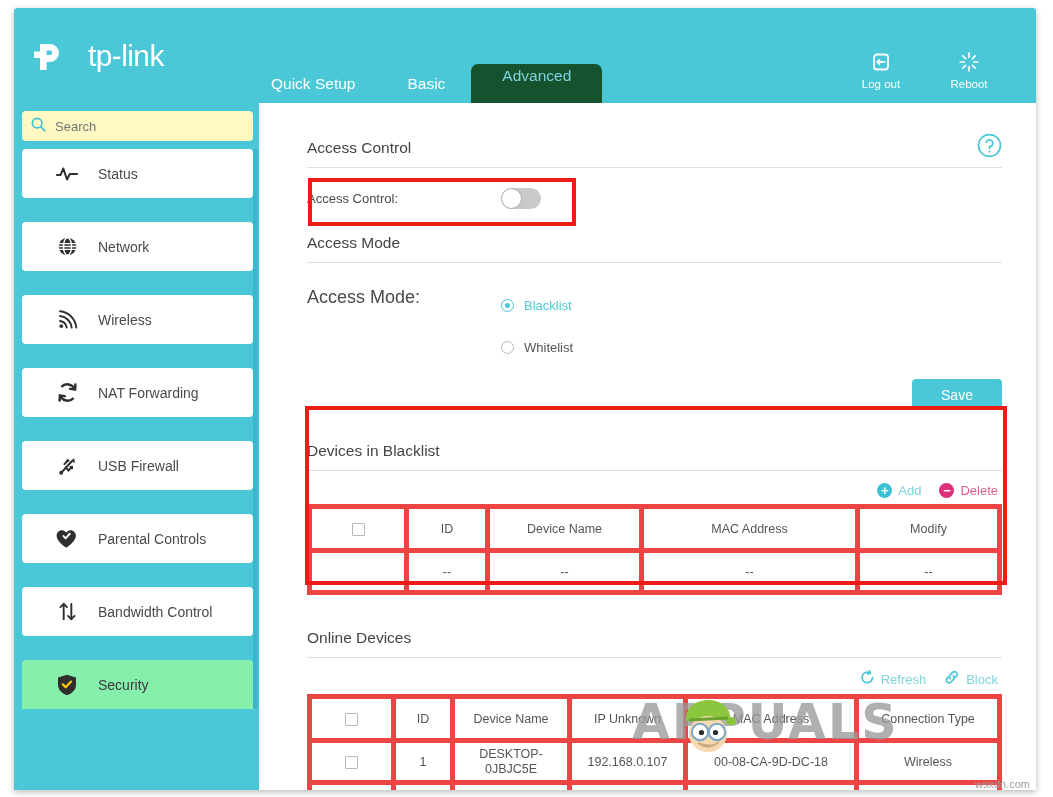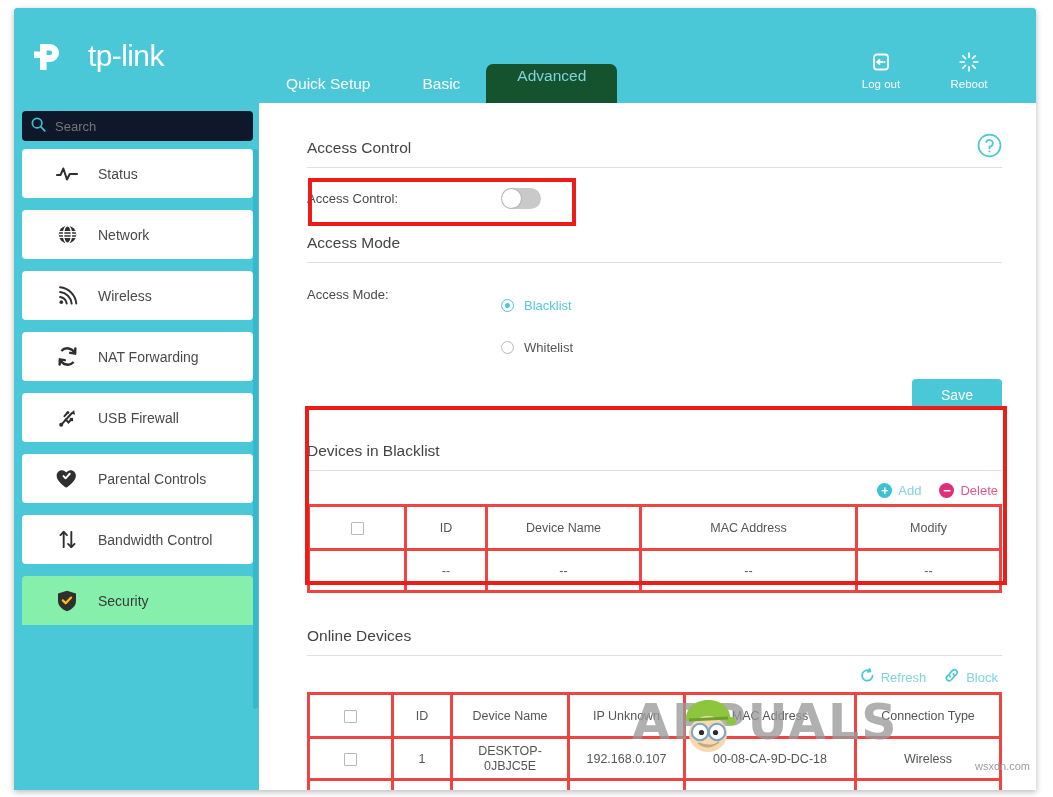--- a/index.html
+++ b/index.html
@@ -47,21 +47,21 @@
   .logo-text {
     font-size: 30px;
     letter-spacing: -0.6px;
     color: #ffffff;
     margin-left: 20px;
     font-weight: 400;
   }
 
   .nav-tabs {
     position: absolute;
-    left: 246px;
+    left: 231px;
     top: 56px;
     height: 40px;
     display: flex;
     align-items: flex-start;
   }
   .nav-tab {
     font-size: 15.5px;
     color: #ffffff;
     padding: 10px 26px 0 26px;
     height: 39px;
@@ -103,21 +103,21 @@
     width: 245px;
     height: 687px;
     background: #4AC8D8;
     padding: 8px 6px 0 8px;
     overflow: hidden;
   }
 
   .search-box {
     position: relative;
     height: 30px;
-    background: #0f172a;
+    background: #fef9c3;
     border-radius: 4px;
     display: flex;
     align-items: center;
     padding-left: 8px;
     margin-bottom: 8px;
   }
   .search-box input {
     border: none;
     outline: none;
     font-size: 13px;
@@ -128,21 +128,21 @@
     background: transparent;
   }
 
   .menu-item {
     height: 49px;
     background: #ffffff;
     border-radius: 4px;
     display: flex;
     align-items: center;
     padding-left: 32px;
-    margin-bottom: 12px;
+    margin-bottom: 24px;
     font-size: 14px;
     color: #4a4a4a;
     cursor: pointer;
   }
   .menu-item .mi-icon {
     width: 26px;
     display: flex;
     align-items: center;
     justify-content: center;
     margin-right: 18px;
@@ -304,21 +304,21 @@
   .ico-circle.minus { background: #DE2F7B; }
 
   
   table.grid {
     width: 100%;
     border-collapse: collapse;
     font-size: 12.5px;
     color: #555;
   }
   table.grid th, table.grid td {
-    border: 3px solid #ef4444;
+    border: 5px solid #ef4444;
     text-align: center;
     font-weight: 400;
     color: #555;
     padding: 0 4px;
   }
   table.grid th { height: 44px; }
   table.grid td { height: 42px; }
   .cell-chk {
     width: 13px; height: 13px;
     border: 1px solid #b9b9b9;
@@ -362,21 +362,21 @@
   #wm-head {
     position: absolute;
     left: 662px;
     top: 688px;
     z-index: 31;
     pointer-events: none;
   }
   #wm-wsxdn {
     position: absolute;
     right: 6px;
-    bottom: 18px;
+    bottom: 0;
     font-size: 11px;
     color: #9d9d9d;
     font-family: "Liberation Sans", sans-serif;
     z-index: 50;
     margin-left: 48px;
   }
 </style>
 </head>
 <body>
 
@@ -555,21 +555,21 @@
         <div class="toggle">
           <div class="knob"></div>
         </div>
       </div>
     </div>
 
     <div style="padding-top:6px">
       <div class="section-title">Access Mode</div>
 
       <div style="display:flex; padding-top:24px">
-        <div class="form-label" style="font-size:13px;color:#4a4a4a;">Access Mode:</div>
+        <div class="form-label" style="font-size:18px;color:#4a4a4a;">Access Mode:</div>
         <div>
           <div class="radio-row selected">
             <span class="radio checked"></span>
             <span class="radio-label">Blacklist</span>
           </div>
           <div class="radio-row" style="margin-top:6px">
             <span class="radio"></span>
             <span class="radio-label">Whitelist</span>
           </div>
         </div>

